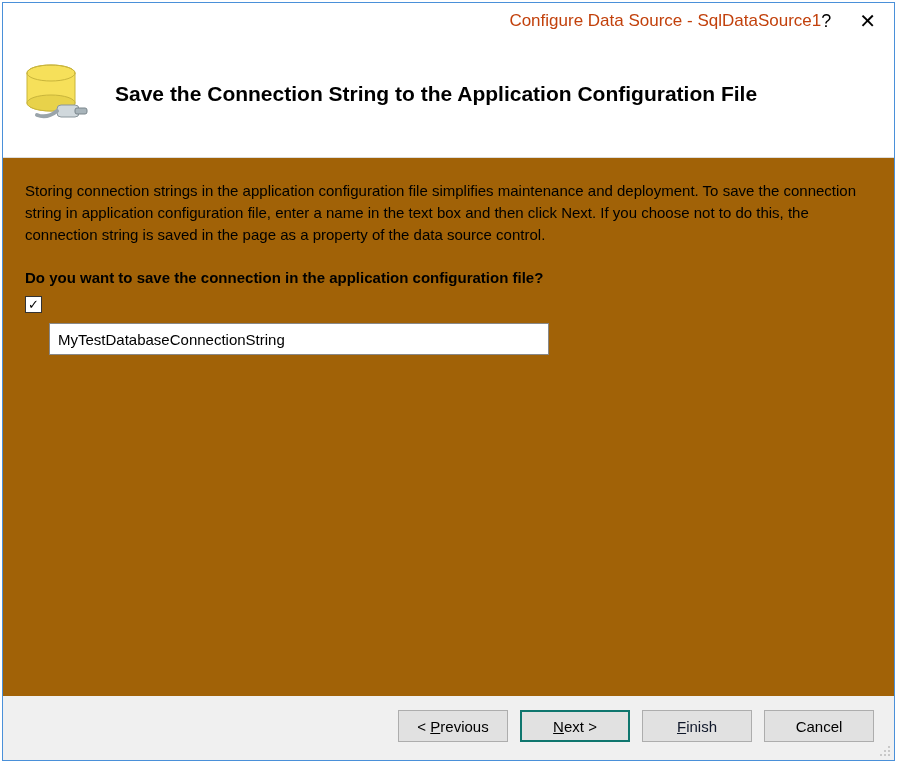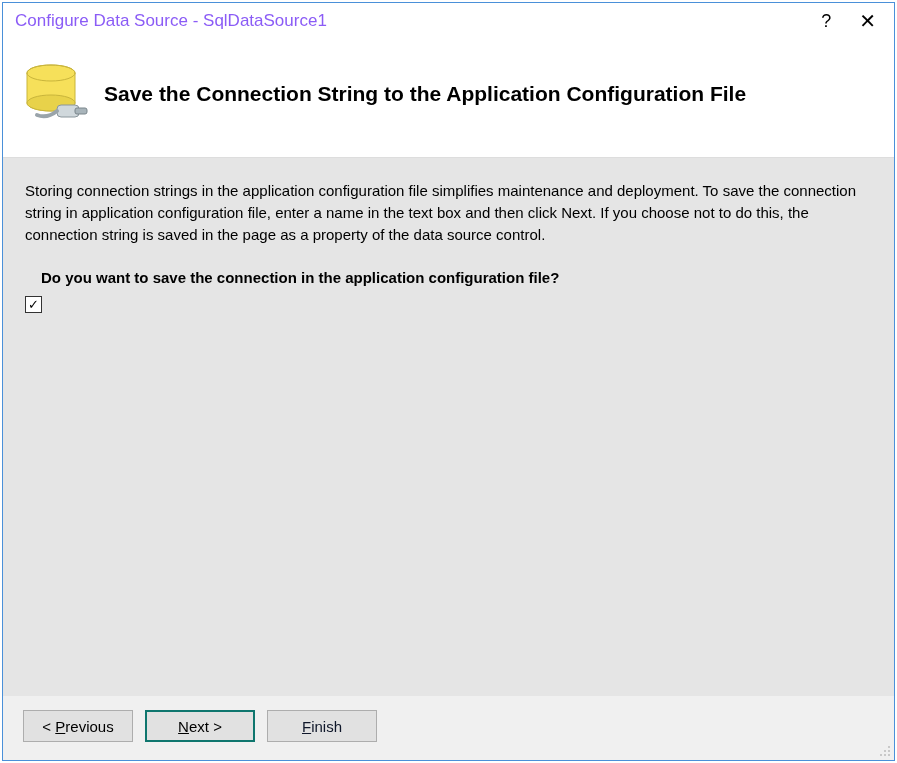--- a/index.html
+++ b/index.html
@@ -22,68 +22,68 @@
       position: relative;
     }
     .titlebar {
       display: flex;
       align-items: center;
       padding: 8px 12px 6px 12px;
       background: #fff;
     }
     .titlebar-title {
       font-size: 17px;
-      color: #8b5cf6;
+      color: #c2410c;
       flex: 1;
+      text-align: right;
     }
     .titlebar-controls {
       display: flex;
       align-items: center;
       gap: 28px;
     }
     .help-icon, .close-icon {
       font-size: 18px;
       color: #000;
       cursor: pointer;
       font-weight: 400;
       line-height: 1;
     }
     .close-icon { font-size: 20px; padding-right: 6px;}
     .header {
       display: flex;
       align-items: center;
       padding: 18px 14px 24px 14px;
-      gap: 9px;
+      gap: 20px;
       background: #fff;
     }
     .header-icon svg { display:block; }
     .header-title {
       font-size: 21px;
       font-weight: 700;
       color: #000;
     }
     .content {
       flex: 1;
-      background: #e5e5e5;
+      background: #a16207;
       border-top: 1px solid #ddd;
       padding: 22px 22px 10px 22px;
       display: flex;
       flex-direction: column;
     }
     .description {
       color: #000;
       line-height: 1.45;
       margin-bottom: 24px;
       font-size: 15px;
     }
     .question {
       font-weight: 700;
       margin-bottom: 10px;
       font-size: 15px;
-      margin-left: 16px;
     }
     .checkbox-row {
       display: flex;
       align-items: center;
       gap: 8px;
       margin-bottom: 10px;
     }
     .checkbox {
       width: 17px;
       height: 17px;
@@ -106,20 +106,21 @@
       border: 1px solid #888;
       background: #fff;
       padding: 4px 8px;
       font-family: inherit;
       font-size: 15px;
       margin-left: 24px;
     }
     .spacer { flex: 1; }
     .footer {
       display: flex;
+      justify-content: flex-end;
       gap: 12px;
       padding: 14px 20px 18px 20px;
       background: #f0f0f0;
     }
     .btn {
       min-width: 110px;
       height: 32px;
       border: 1px solid #adadad;
       background: #e1e1e1;
       font-family: inherit;
@@ -172,27 +173,29 @@
     </div>
     <div class="header-title">Save the Connection String to the Application Configuration File</div>
   </div>
 
   <div class="content">
     <div class="description">Storing connection strings in the application configuration file simplifies maintenance and deployment. To save the connection string in application configuration file, enter a name in the text box and then click Next. If you choose not to do this, the connection string is saved in the page as a property of the data source control.</div>
     <div class="question">Do you want to save the connection in the application configuration file?</div>
     <div class="checkbox-row">
       <span class="checkbox">✓</span>
     </div>
+    <input class="conn-input" type="text" value="MyTestDatabaseConnectionString" style="">
     <div class="spacer"></div>
   </div>
 
   <div class="footer">
     <button class="btn">&lt; <span class="u">P</span>revious</button>
     <button class="btn default"><span class="u">N</span>ext &gt;</button>
     <button class="btn" disabled=""><span class="u">F</span>inish</button>
+    <button class="btn">Cancel</button>
   </div>
 
   <svg class="resize-grip" viewBox="0 0 14 14">
     <circle cx="12" cy="4" r="1" fill="#888"></circle>
     <circle cx="8" cy="8" r="1" fill="#888"></circle>
     <circle cx="12" cy="8" r="1" fill="#888"></circle>
     <circle cx="4" cy="12" r="1" fill="#888"></circle>
     <circle cx="8" cy="12" r="1" fill="#888"></circle>
     <circle cx="12" cy="12" r="1" fill="#888"></circle>
   </svg>

